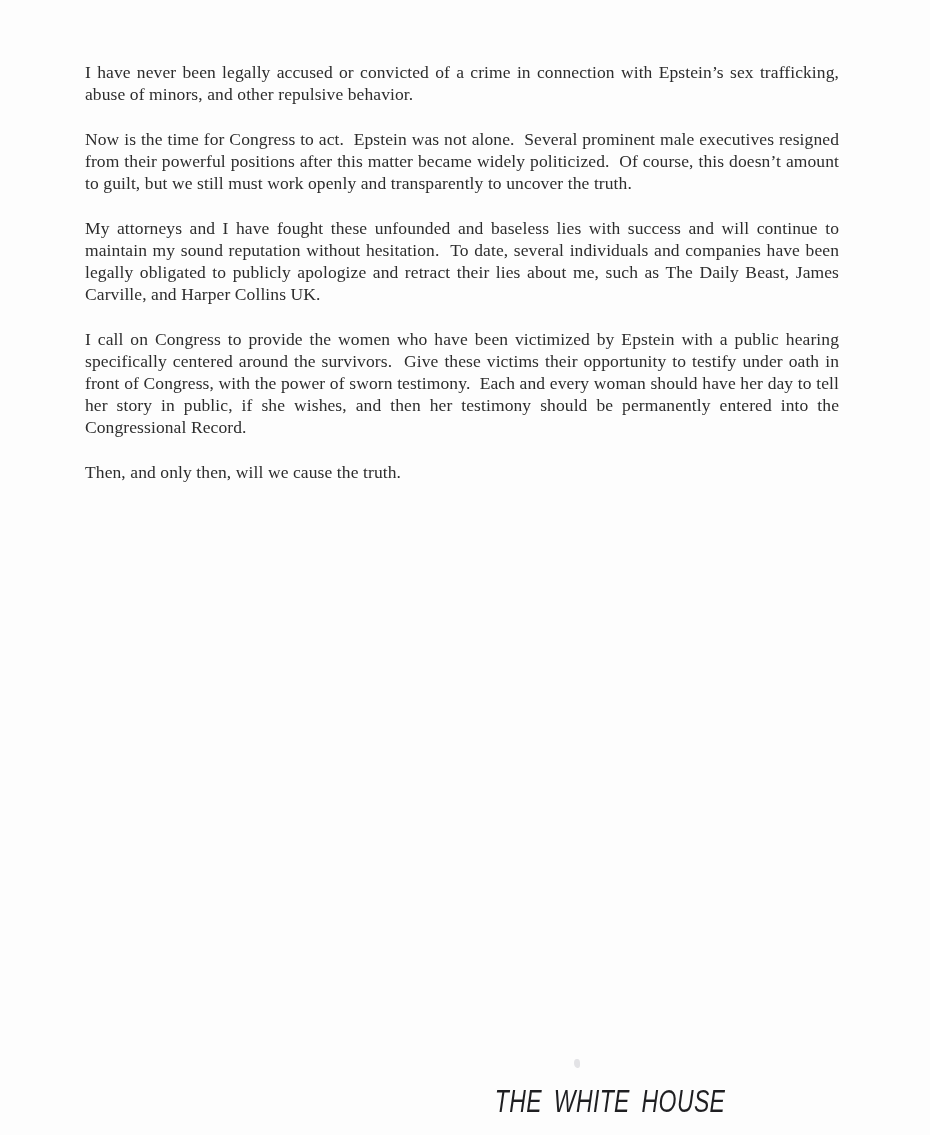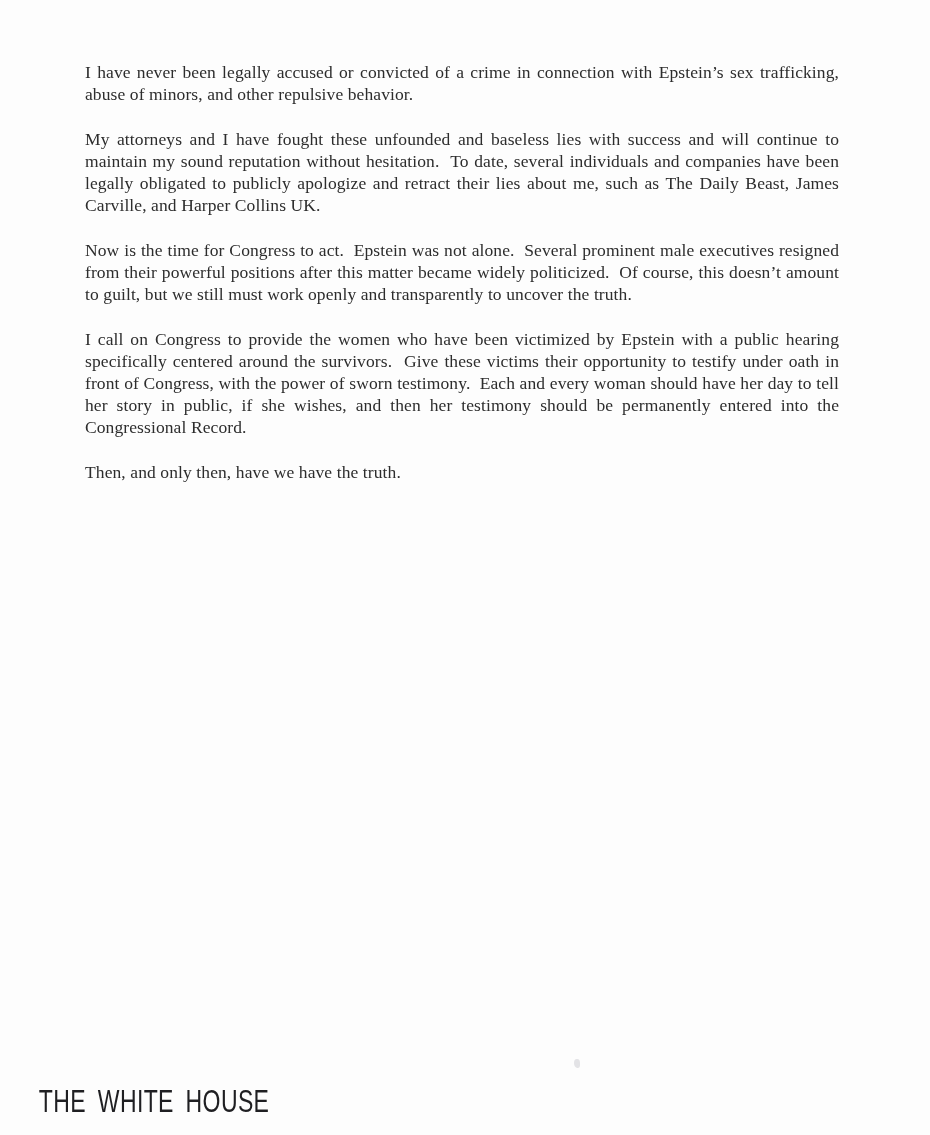--- a/index.html
+++ b/index.html
@@ -40,21 +40,22 @@
     width: 6px;
     height: 9px;
     background: #e3e3e6;
     border-radius: 50% 50% 40% 60%;
   }
   .letterhead {
     position: absolute;
     left: 0;
     top: 1083px;
     width: 776px;
-    text-align: left;
+    text-align: right;
+    font-style: italic;
   }
   .letterhead-text {
     display: inline-block;
     font-family: "Liberation Sans", "DejaVu Sans", sans-serif;
     font-size: 32px;
     font-weight: 500;
     color: #1f1f22;
     letter-spacing: 0.5px;
     word-spacing: 7px;
     white-space: nowrap;
@@ -62,24 +63,24 @@
     transform-origin: center;
   }
 </style>
 </head>
 <body>
 
 <div class="page">
 
   <main class="letter-body">
     <p>I have never been legally accused or convicted of a crime in connection with Epstein’s sex trafficking, abuse of minors, and other repulsive behavior.</p>
+    <p>Now is the time for Congress to act.&nbsp; Epstein was not alone.&nbsp; Several prominent male executives resigned from their powerful positions after this matter became widely politicized.&nbsp; Of course, this doesn’t amount to guilt, but we still must work openly and transparently to uncover the truth.</p>
     <p>My attorneys and I have fought these unfounded and baseless lies with success and will continue to maintain my sound reputation without hesitation.&nbsp; To date, several individuals and companies have been legally obligated to publicly apologize and retract their lies about me, such as The Daily Beast, James Carville, and Harper Collins UK.</p>
-    <p>Now is the time for Congress to act.&nbsp; Epstein was not alone.&nbsp; Several prominent male executives resigned from their powerful positions after this matter became widely politicized.&nbsp; Of course, this doesn’t amount to guilt, but we still must work openly and transparently to uncover the truth.</p>
     <p>I call on Congress to provide the women who have been victimized by Epstein with a public hearing specifically centered around the survivors.&nbsp; Give these victims their opportunity to testify under oath in front of Congress, with the power of sworn testimony.&nbsp; Each and every woman should have her day to tell her story in public, if she wishes, and then her testimony should be permanently entered into the Congressional Record.</p>
-    <p>Then, and only then, have we have the truth.</p>
+    <p>Then, and only then, will we cause the truth.</p>
   </main>
 
   <div class="scan-speck"></div>
 
   <footer class="letterhead">
     <span class="letterhead-text">THE WHITE HOUSE</span>
   </footer>
 
 </div>
 

